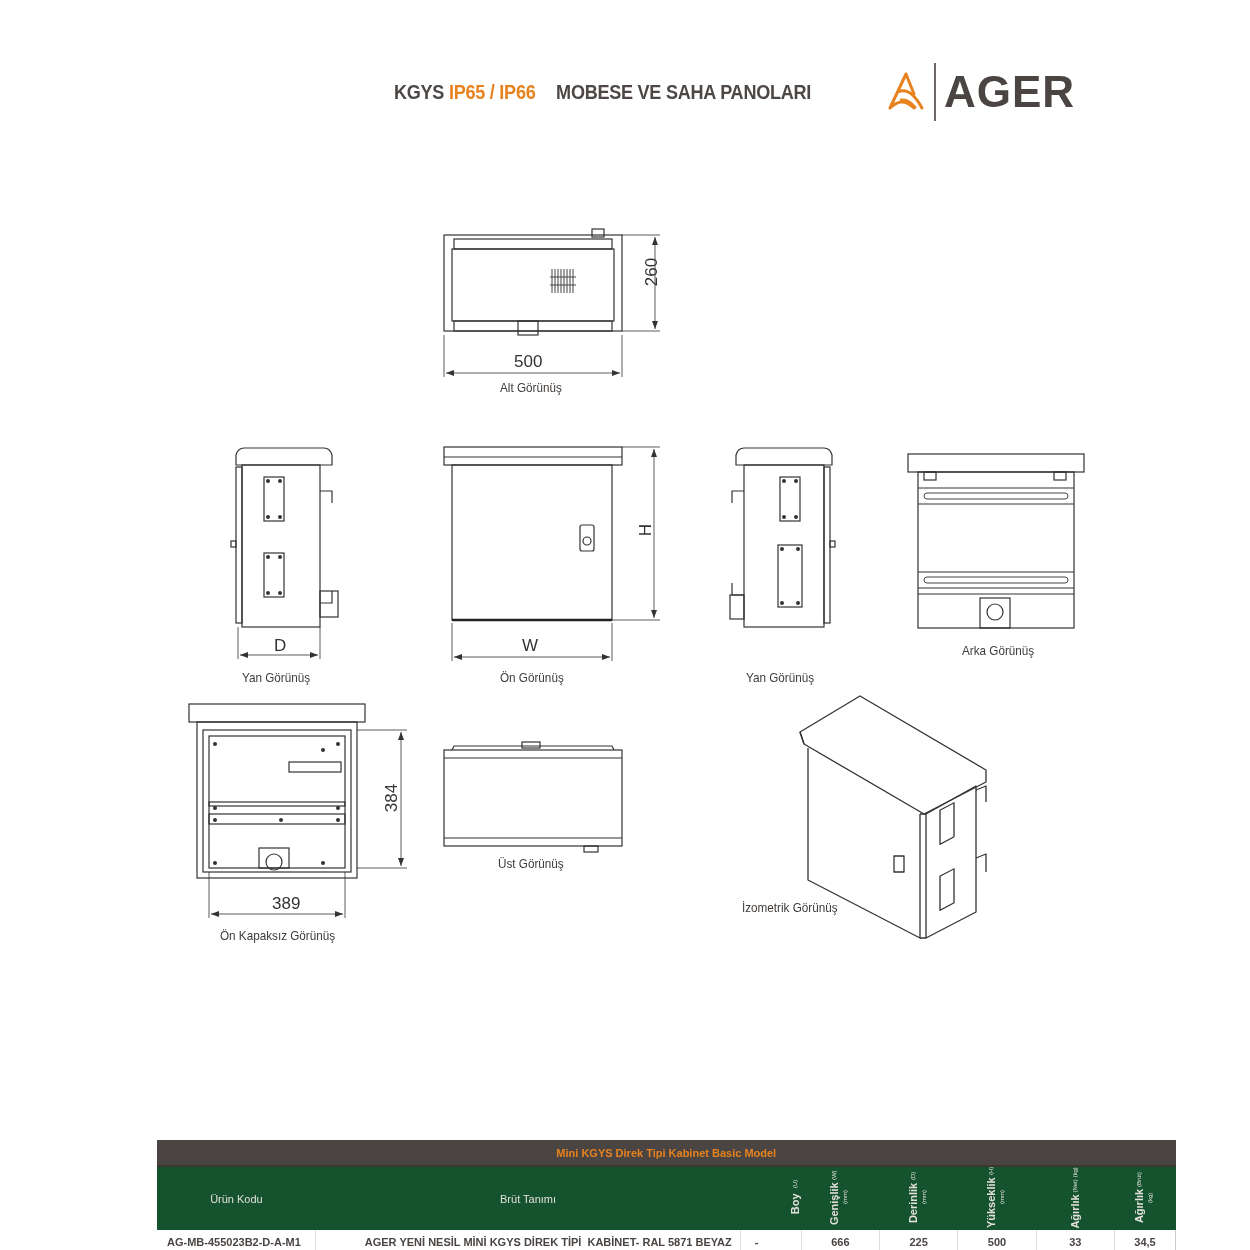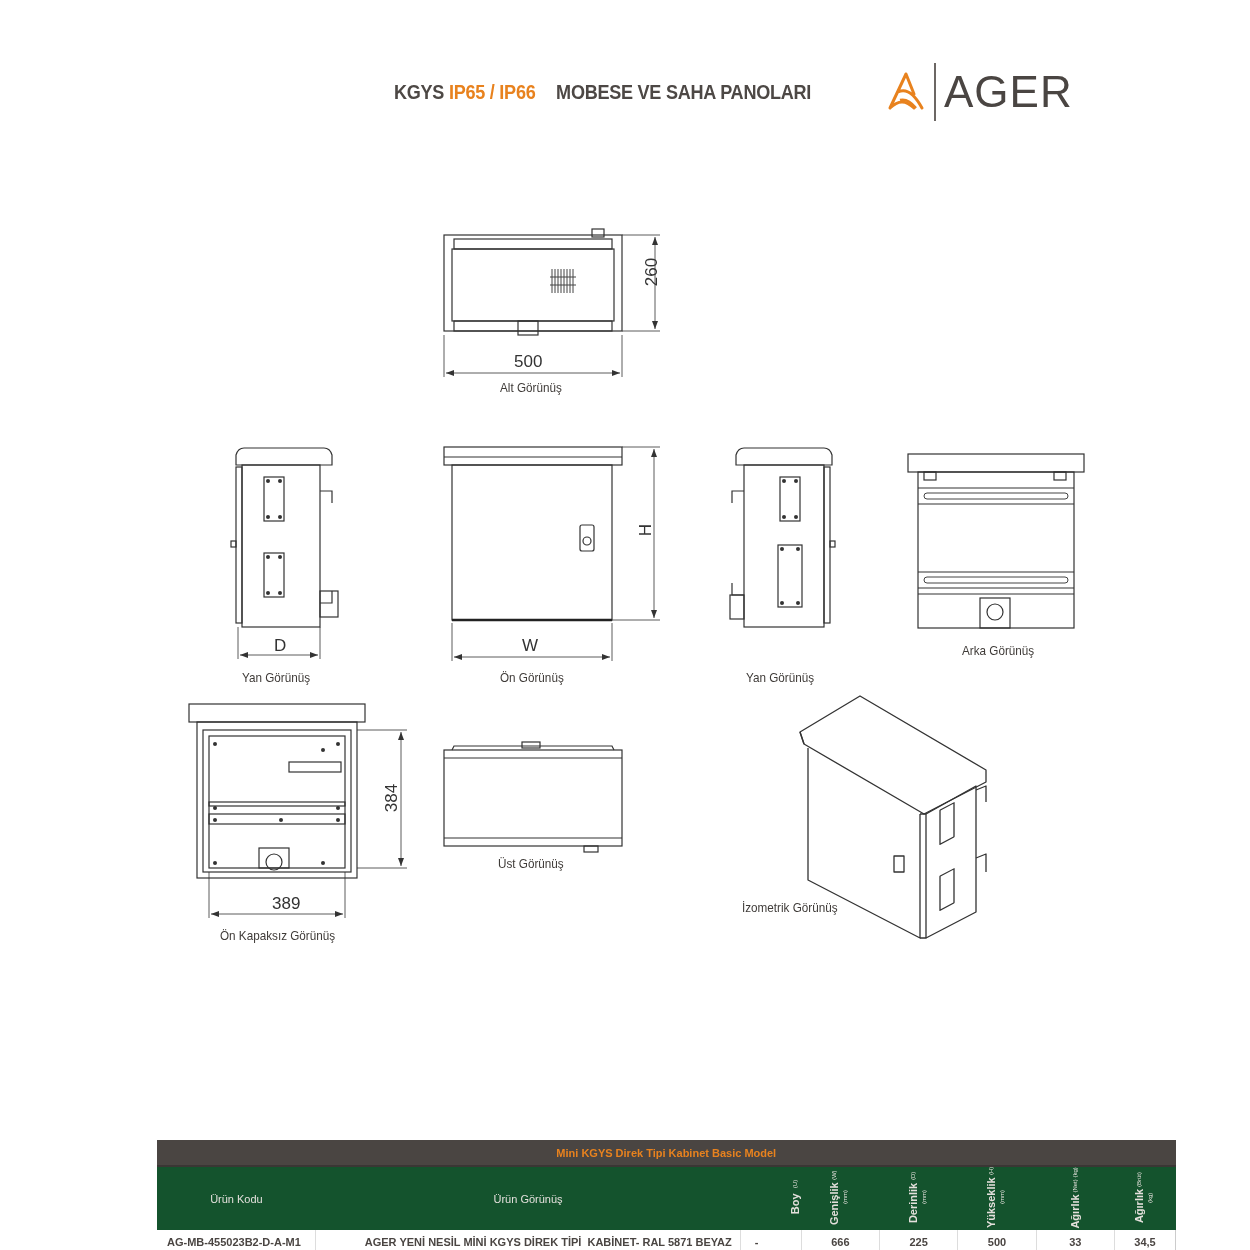--- a/index.html
+++ b/index.html
@@ -6,21 +6,21 @@
   html, body { width: 1250px; height: 1250px; background: #ffffff; overflow: hidden; }
   body { position: relative; font-family: "Liberation Sans", sans-serif; color: #4a4542; }
 
   .header-title { position: absolute; left: 394px; top: 80px; font-size: 21px; font-weight: bold; letter-spacing: -0.3px; color: #4d4845; transform: scaleX(0.86); transform-origin: left center; white-space: nowrap; }
   .header-title .accent { color: #e8821e; }
   .header-title .gap { display: inline-block; width: 24px; }
 
   .logo { position: absolute; left: 884px; top: 62px; height: 60px; display: flex; align-items: center; }
   .logo svg { width: 44px; height: 44px; }
   .logo .divider { width: 2px; height: 58px; background: #6c6764; margin: 0 8px 0 6px; }
-  .logo .word { font-size: 44px; font-weight: normal; color: #4a4542; letter-spacing: 1px; }
+  .logo .word { font-size: 44px; font-weight: bold; color: #4a4542; letter-spacing: 1px; }
 
   .drawing { position: absolute; }
   .drawing svg { display: block; overflow: visible; }
   .caption { position: absolute; font-size: 13px; color: #3f3b38; white-space: nowrap; transform: scaleX(0.9); transform-origin: left center; }
   .dim { position: absolute; font-size: 17px; color: #333; }
 
   .spec-table { position: absolute; left: 157px; top: 1140px; width: 1019px; border-collapse: collapse; }
   .spec-table .title-row td { background: #4a4542; color: #e8821e; font-weight: bold; font-size: 11px; text-align: center; height: 26px; border-bottom: 2px solid #3a3634; }
   .spec-table .head-row td { background: #14532d; color: #e4e0dc; font-size: 11px; height: 58px; text-align: center; vertical-align: middle; }
   .spec-table .vert { display: inline-block; writing-mode: vertical-rl; transform: rotate(180deg); font-weight: bold; font-size: 11px; line-height: 11px; }
@@ -289,21 +289,21 @@
       <col style="width:72px">
       <col style="width:72px">
       <col style="width:56px">
   </colgroup>
   <tbody>
       <tr class="title-row">
     <td colspan="8">Mini KGYS Direk Tipi Kabinet Basic Model</td>
   </tr>
   <tr class="head-row">
     <td>Ürün Kodu</td>
-    <td>Ürün Görünüş</td>
+    <td>Brüt Tanımı</td>
     <td style="text-align:right;"><span class="vert"><span>Boy</span> <small>(U)</small></span></td>
     <td><span class="vert"><span>Genişlik</span><small>(W) (mm)</small></span></td>
     <td><span class="vert"><span>Derinlik</span><small>(D) (mm)</small></span></td>
     <td><span class="vert"><span>Yükseklik</span><small>(H) (mm)</small></span></td>
     <td><span class="vert"><span>Ağırlık</span><small>(Net) (kg)</small></span></td>
     <td><span class="vert"><span>Ağırlık</span><small>(Brüt) (kg)</small></span></td>
   </tr>
   <tr class="data-row">
     <td>AG-MB-455023B2-D-A-M1</td>
     <td style="text-align:right; padding-right:8px; white-space:pre;">AGER YENİ NESİL MİNİ KGYS DİREK TİPİ  KABİNET- RAL 5871 BEYAZ</td>

